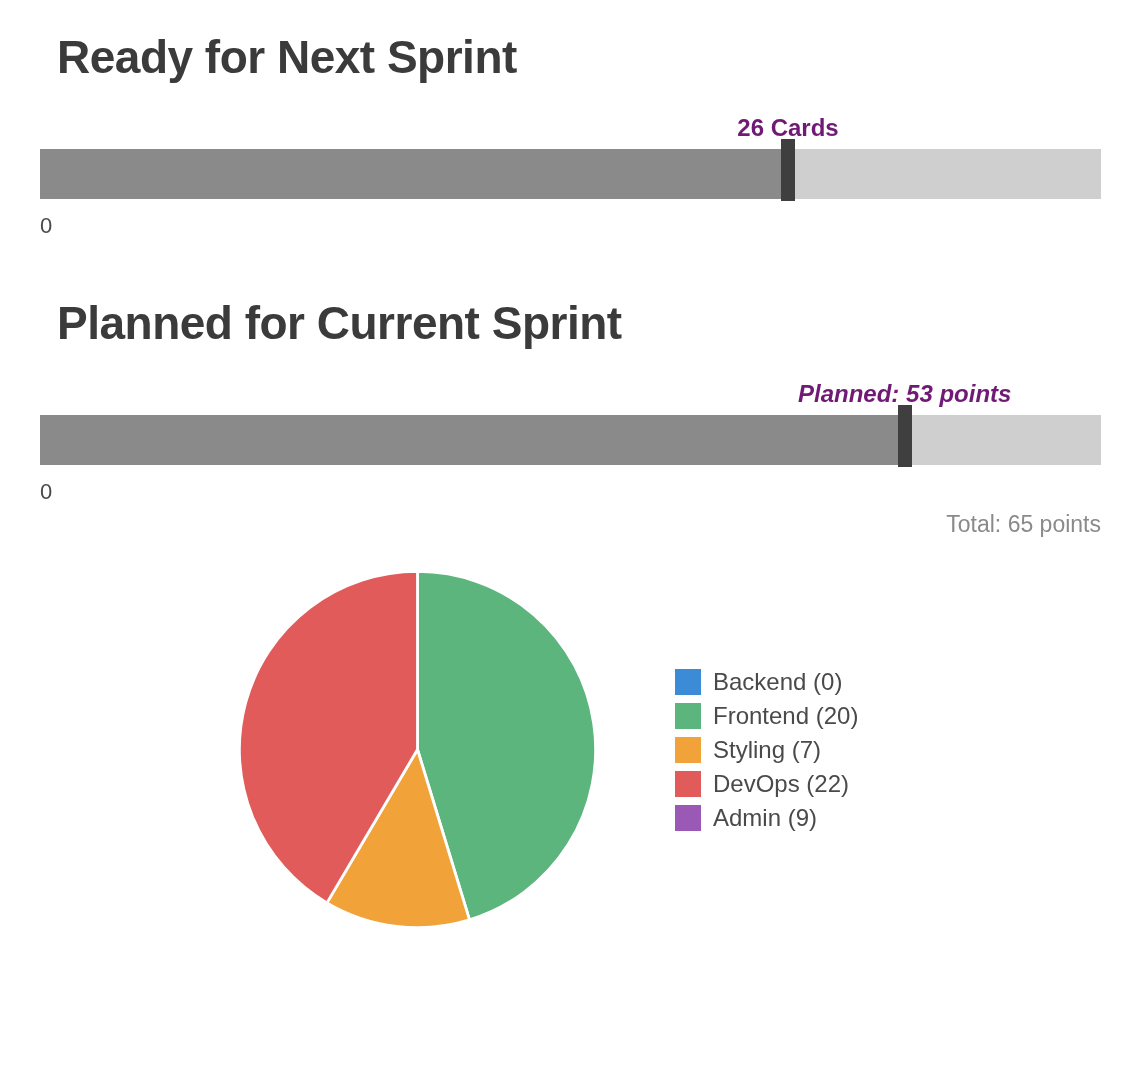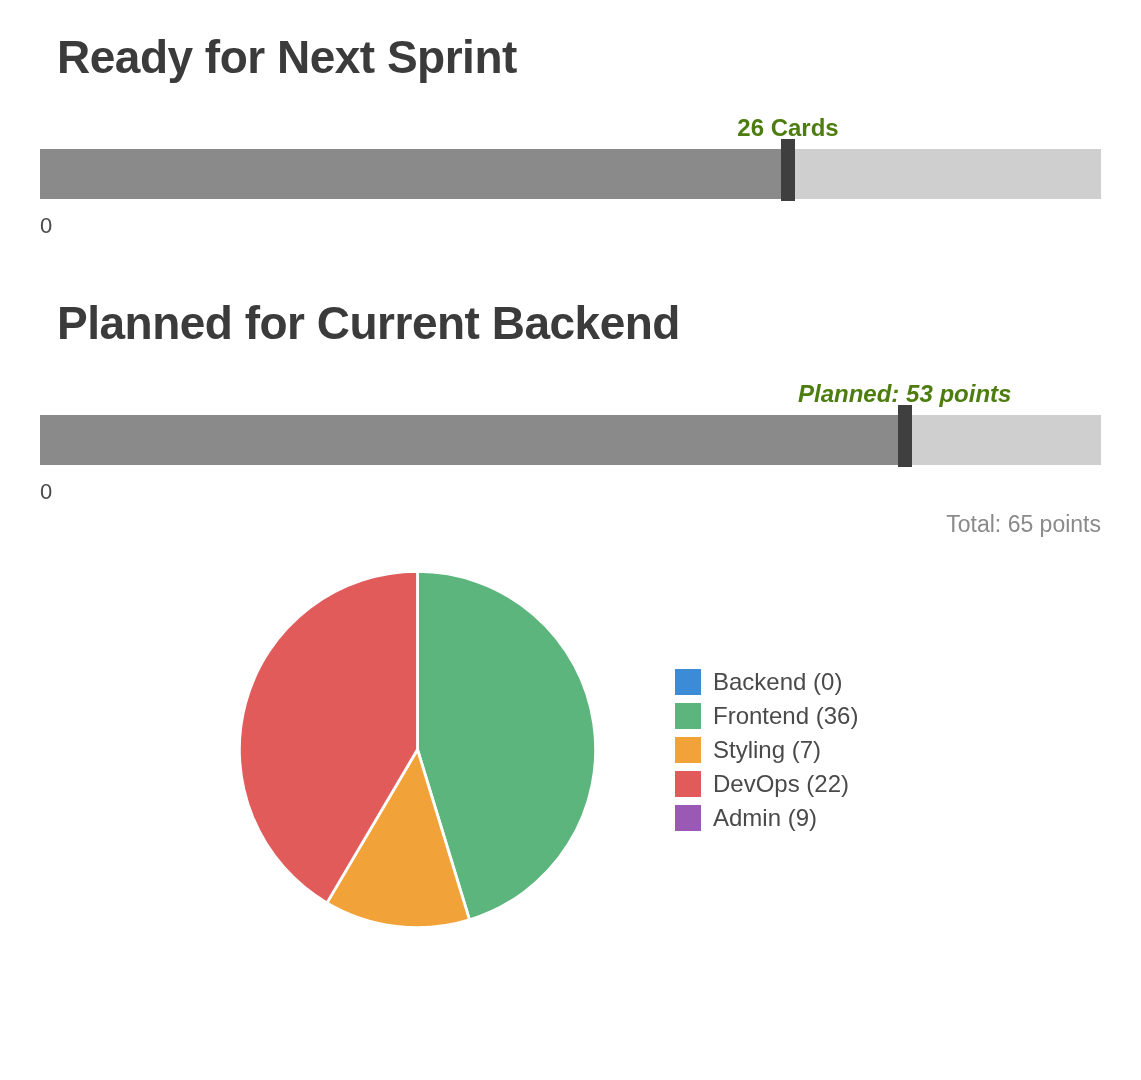--- a/index.html
+++ b/index.html
@@ -25,21 +25,21 @@
     position: relative;
     width: 100%;
     height: 95px;
   }
   .gauge-marker-label {
     position: absolute;
     top: 0;
     transform: translateX(-50%);
     font-size: 24px;
     font-weight: 700;
-    color: #4d7c0f;
+    color: #701a75;
     white-space: nowrap;
   }
   .gauge-bar {
     position: absolute;
     left: 0;
     width: 100%;
     top: 35px;
     height: 50px;
     background: #cfcfcf;
   }
@@ -120,21 +120,21 @@
       <div class="gauge-marker" id="ready-marker" style="left: 70.5%;"></div>
     </div>
   </div>
   <div class="gauge-axis">
     <span class="axis-left">0</span>
     <span class="axis-right"></span>
   </div>
 </div>
 
 <div class="gauge-block">
-  <h2 class="section-title">Planned for Current Backend</h2>
+  <h2 class="section-title">Planned for Current Sprint</h2>
   <div class="gauge-wrap">
     <div class="gauge-marker-label" id="planned-marker-label" style="left: 81.5%; font-style: italic;">Planned: 53 points</div>
     <div class="gauge-bar">
       <div class="gauge-fill" id="planned-fill" style="width: 81.5%;"></div>
       <div class="gauge-marker" id="planned-marker" style="left: 81.5%;"></div>
     </div>
   </div>
   <div class="gauge-axis">
     <span class="axis-left">0</span>
     <span class="axis-right">Total: 65 points</span>
@@ -147,21 +147,21 @@
       <path d="M 100 100 L 127.7453932105127 190.85809350626963 A 95 95 0 0 1 51.68954372832404 181.79914311789878 Z" fill="#f1a33a" stroke="#ffffff" stroke-width="1.5"></path>
       <path d="M 100 100 L 51.68954372832404 181.79914311789878 A 95 95 0 0 1 99.99999999999999 5 Z" fill="#e15b5b" stroke="#ffffff" stroke-width="1.5"></path>
     </svg>
   <div class="pie-legend" id="pie-legend">
       <div class="pie-legend-item">
         <span class="pie-legend-swatch" style="background: rgb(59, 139, 214);"></span>
         <span>Backend (0)</span>
       </div>
       <div class="pie-legend-item">
         <span class="pie-legend-swatch" style="background: rgb(92, 181, 124);"></span>
-        <span>Frontend (36)</span>
+        <span>Frontend (20)</span>
       </div>
       <div class="pie-legend-item">
         <span class="pie-legend-swatch" style="background: rgb(241, 163, 58);"></span>
         <span>Styling (7)</span>
       </div>
       <div class="pie-legend-item">
         <span class="pie-legend-swatch" style="background: rgb(225, 91, 91);"></span>
         <span>DevOps (22)</span>
       </div>
       <div class="pie-legend-item">

